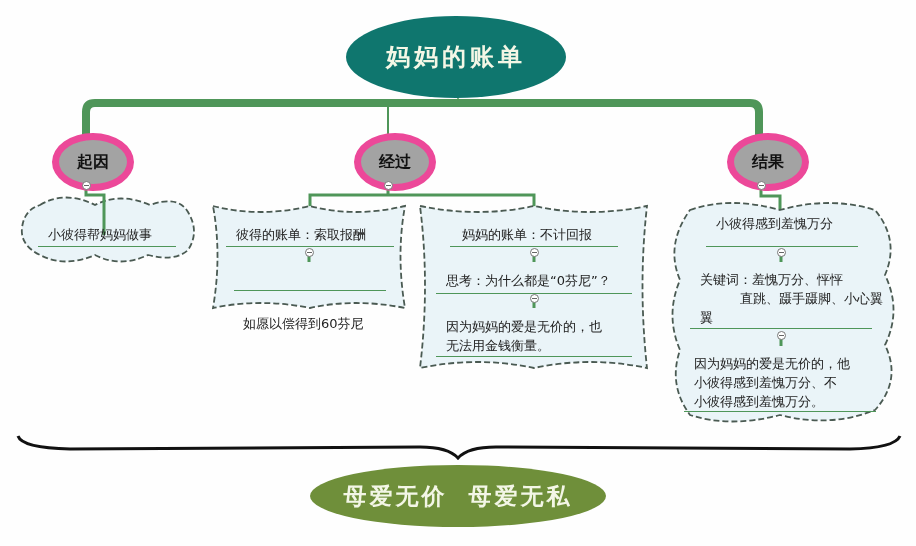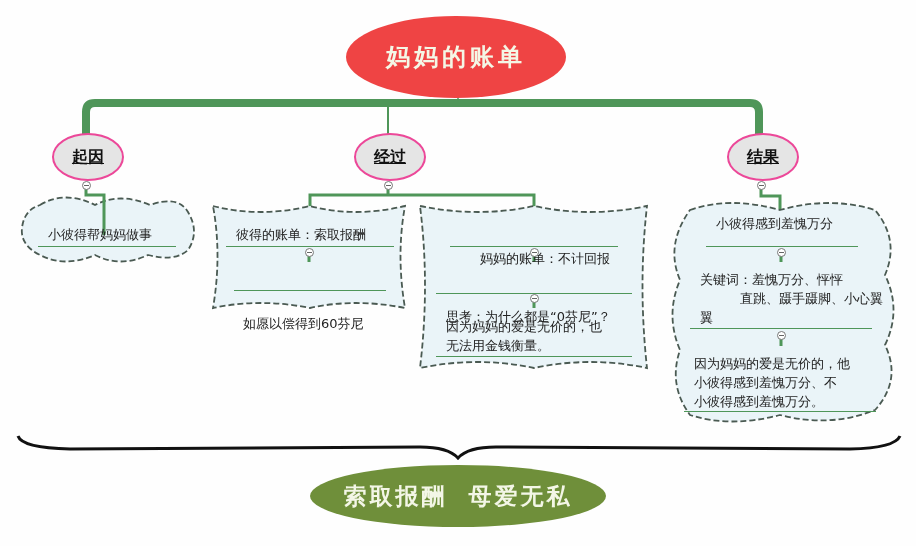--- a/index.html
+++ b/index.html
@@ -5,30 +5,30 @@
   html, body { margin: 0; padding: 0; }
   body {
     width: 916px; height: 546px; position: relative; overflow: hidden;
     background: #fefefe;
     font-family: "DejaVu Sans", "Liberation Sans", sans-serif;
   }
   svg.canvas { position: absolute; left: 0; top: 0; }
 
   .root-node {
     position: absolute; left: 346px; top: 16px; width: 220px; height: 82px;
-    border-radius: 50%; background: #ef4444;
+    border-radius: 50%; background: #0f766e;
     display: flex; align-items: center; justify-content: center;
     color: #f4f7e6; font-family: "DejaVu Serif", "Liberation Serif", serif;
     font-size: 24px; font-weight: bold; letter-spacing: 4px;
   }
   .branch-node {
     position: absolute; width: 68px; height: 44px; border-radius: 50%;
-    background: #e5e5e5; border: 2px solid #ec4899;
+    background: #a3a3a3; border: 7px solid #ec4899;
     display: flex; align-items: center; justify-content: center;
-    font-size: 16px; font-weight: bold; color: #111; text-decoration: underline;
+    font-size: 16px; font-weight: bold; color: #111;
   }
   .collapse {
     position: absolute; width: 9px; height: 9px; border-radius: 50%;
     background: #fff; border: 1px solid #777;
     display: flex; align-items: center; justify-content: center;
     font-size: 8px; line-height: 8px; color: #555; box-sizing: border-box;
   }
   .collapse::after { content: ""; width: 5px; height: 1px; background: #666; }
 
   .item {
@@ -87,36 +87,36 @@
 
 <div class="item" style="left:48px; top:225px;">小彼得帮妈妈做事</div>
 <div class="underline" style="left:38px; top:246px; width:138px;"></div>
 
 <div class="item" style="left:236px; top:225px;">彼得的账单：索取报酬</div>
 <div class="underline" style="left:226px; top:246px; width:168px;"></div>
 <div class="collapse" style="left:305px; top:248px;"></div>
 <div class="item" style="left:243px; top:269px;margin-top:45px;">如愿以偿得到60芬尼</div>
 <div class="underline" style="left:234px; top:290px; width:152px;"></div>
 
-<div class="item" style="left:480px; top:225px;margin-top:24px;">妈妈的账单：不计回报</div>
+<div class="item" style="left:462px; top:225px;">妈妈的账单：不计回报</div>
 <div class="underline" style="left:450px; top:246px; width:168px;"></div>
 <div class="collapse" style="left:530px; top:248px;"></div>
-<div class="item" style="left:446px; top:271px;margin-top:36px;">思考：为什么都是“0芬尼”？</div>
+<div class="item" style="left:446px; top:271px;">思考：为什么都是“0芬尼”？</div>
 <div class="underline" style="left:436px; top:293px; width:196px;"></div>
 <div class="collapse" style="left:530px; top:294px;"></div>
 <div class="item" style="left:446px; top:317px;">因为妈妈的爱是无价的，也</div>
 <div class="item" style="left:446px; top:336px;">无法用金钱衡量。</div>
 <div class="underline" style="left:436px; top:356px; width:196px;"></div>
 
 <div class="item" style="left:716px; top:214px;">小彼得感到羞愧万分</div>
 <div class="underline" style="left:706px; top:246px; width:152px;"></div>
 <div class="collapse" style="left:777px; top:248px;"></div>
 <div class="item" style="left:700px; top:270px;">关键词：羞愧万分、怦怦</div>
 <div class="item" style="left:700px; top:289px;margin-left:40px;">直跳、蹑手蹑脚、小心翼</div>
 <div class="item" style="left:700px; top:308px;">翼</div>
 <div class="underline" style="left:690px; top:328px; width:182px;"></div>
 <div class="collapse" style="left:777px; top:331px;"></div>
 <div class="item" style="left:694px; top:354px;">因为妈妈的爱是无价的，他</div>
 <div class="item" style="left:694px; top:373px;">小彼得感到羞愧万分、不</div>
 <div class="item" style="left:694px; top:392px;">小彼得感到羞愧万分。</div>
 <div class="underline" style="left:684px; top:411px; width:192px;"></div>
 
-<div class="summary-node">索取报酬 母爱无私</div>
+<div class="summary-node">母爱无价 母爱无私</div>
 
 </body></html>

